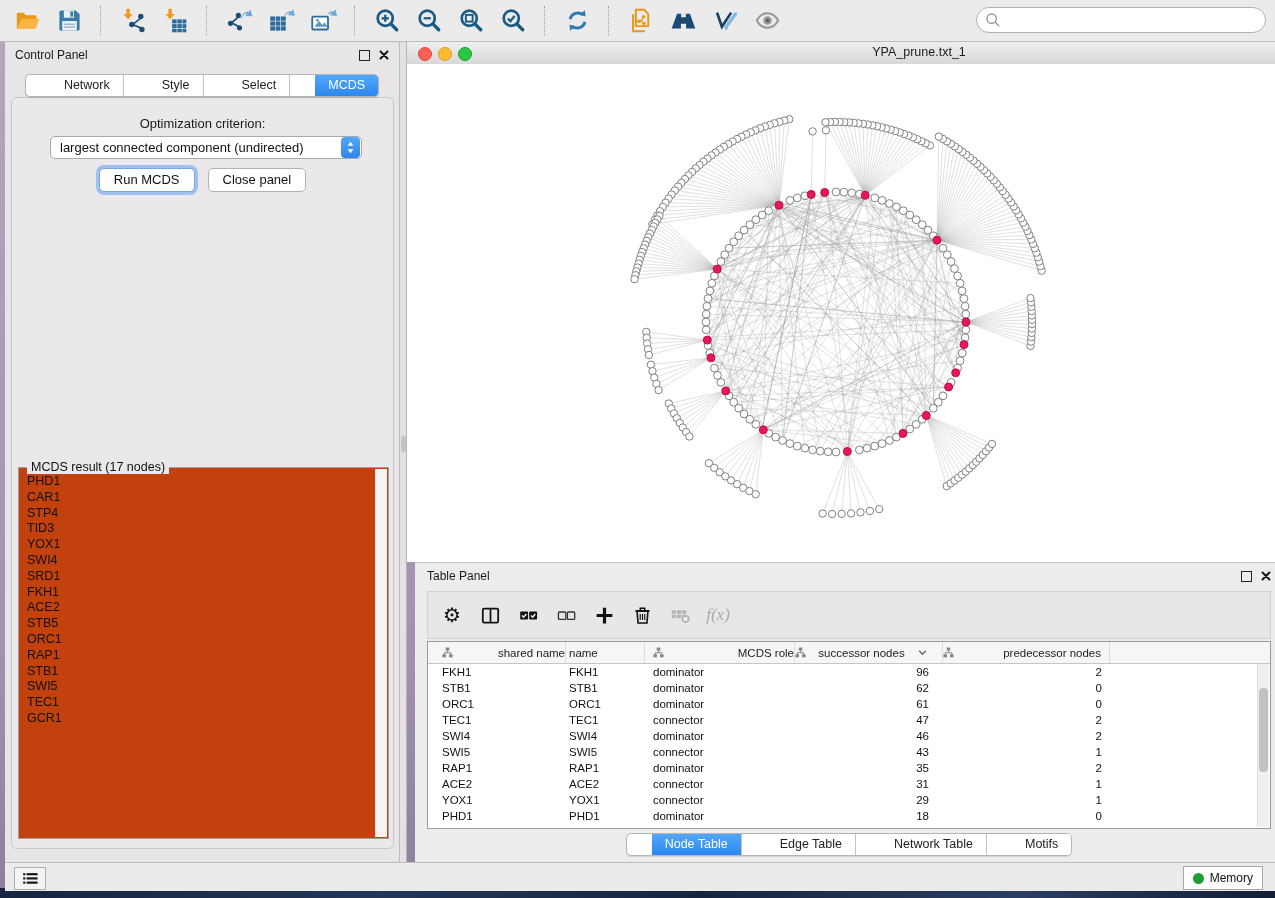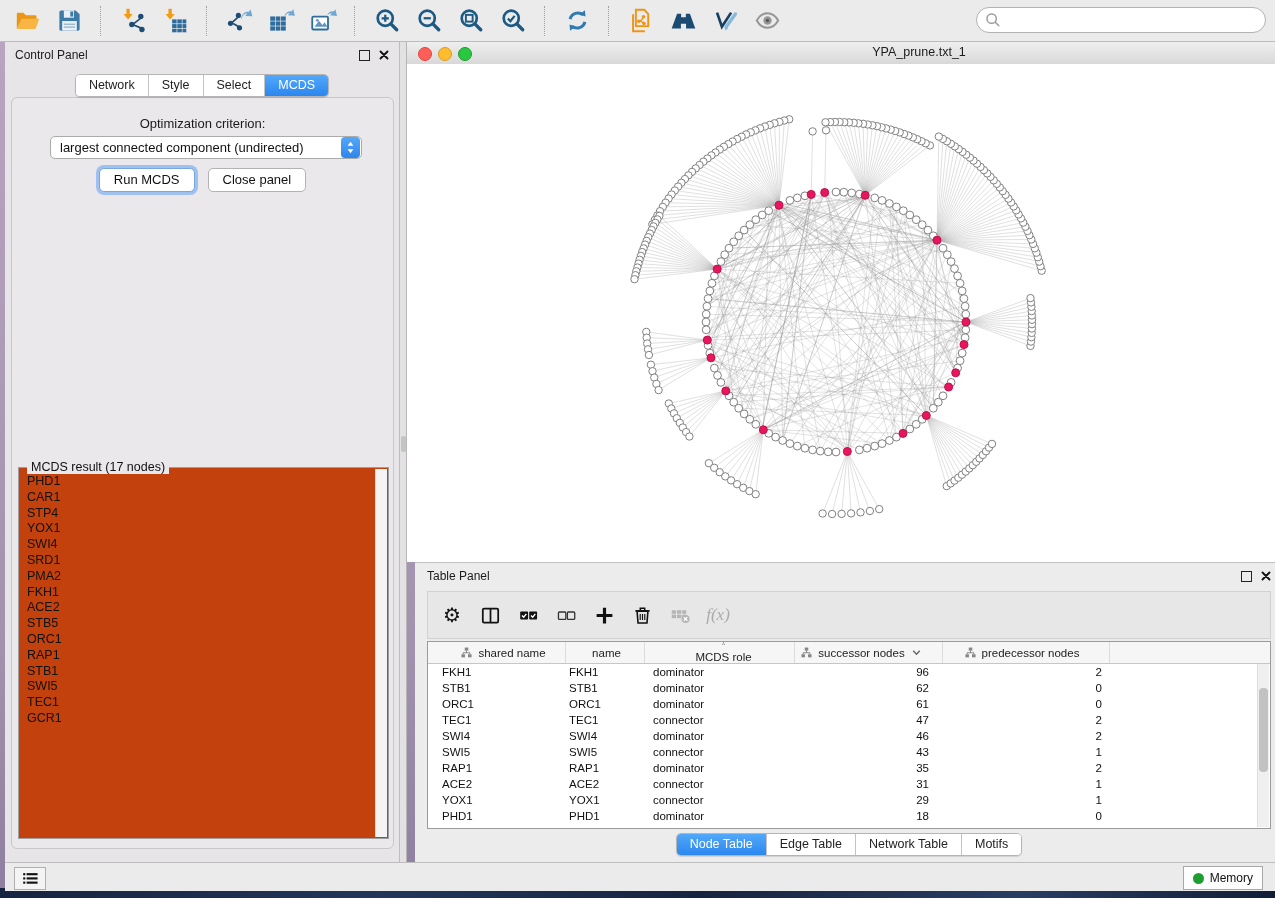--- a/index.html
+++ b/index.html
@@ -19,21 +19,21 @@
   
   #main{position:absolute;left:5px;top:42px;width:1270px;height:820px;}
   
   #control-panel{position:absolute;left:0;top:0;width:395px;height:820px;background:#e7e5e7;box-sizing:border-box;border-right:1px solid #bdbdbd;}
   .panel-head{height:26px;display:flex;align-items:center;padding:0 10px;}
   .panel-title{font-size:12px;color:#1b1b1b;}
   .panel-ctls{margin-left:auto;display:flex;align-items:center;gap:9px;}
   .wfloat{width:9px;height:9px;border:1.6px solid #222;display:inline-block;}
   .wclose svg{width:10px;height:10px;display:block;}
   .seg{display:inline-flex;border:1px solid #b5b5b5;border-radius:5px;overflow:hidden;background:#fff;box-shadow:0 1px 1px rgba(0,0,0,.12);}
-  .seg .tab{padding:3px 13px;font-size:12.5px;color:#222;background:#fff;border-right:1px solid #c3c3c3;cursor:default;line-height:15px;}
+  .seg .tab{padding:3px 13px;font-size:12.5px;color:#222;background:#fff;border-right:1px solid #c3c3c3;cursor:default;line-height:15px;margin-left:25px;}
   .seg .tab:last-child{border-right:none;}
   .seg .tab.sel{background:linear-gradient(#52a8fa,#2b87ef);color:#fff;}
   #cp-tabs-row{display:flex;justify-content:center;margin-top:6px;position:relative;z-index:2;}
   #cp-box{position:absolute;left:6px;top:55px;width:383px;height:752px;background:#eae8ea;border:1px solid #c9c7c9;border-radius:6px;box-sizing:border-box;}
   #opt-label{text-align:center;font-size:13px;color:#1a1a1a;margin-top:18px;}
   #opt-select{position:absolute;left:38px;top:38px;width:312px;height:23px;background:#fff;border:1px solid #ababab;border-radius:5px;display:flex;align-items:center;box-sizing:border-box;}
   #opt-select .val{font-size:13px;color:#111;padding-left:9px;flex:1;white-space:nowrap;}
   #opt-stepper{width:19px;height:21px;border-radius:4px;background:linear-gradient(#54a7f7,#2e86ec);margin-right:1px;display:flex;align-items:center;justify-content:center;}
   #opt-stepper svg{width:9px;height:15px;}
   #cp-buttons{position:absolute;left:0;top:70px;width:100%;display:flex;justify-content:center;gap:13px;}
@@ -60,28 +60,28 @@
   
   #table-panel{position:absolute;left:8px;top:520px;width:868px;height:300px;background:#ececec;border-top:1px solid #c2c2c2;box-sizing:border-box;}
   #tp-head{height:26px;display:flex;align-items:center;padding:0 12px;}
   #tp-toolbar{position:absolute;left:12px;top:28px;width:844px;height:48px;background:#e7e7e7;border:1px solid #d2d2d2;box-sizing:border-box;display:flex;align-items:center;padding-left:8px;gap:6px;}
   .tpbtn{width:32px;height:32px;border:none;background:transparent;display:flex;align-items:center;justify-content:center;padding:0;}
   .tpbtn svg{width:21px;height:21px;}
   .tpbtn .uni{font-size:20px;color:#141414;line-height:20px;}
   .tpbtn .fx{font-family:"Liberation Serif",serif;font-style:italic;font-size:17px;color:#ababab;}
   #tbl{position:absolute;left:12px;top:78px;width:844px;height:188px;background:#fff;border:1px solid #9a9a9a;box-sizing:border-box;overflow:hidden;}
   #thead{display:flex;height:21px;border-bottom:1px solid #c6c6c6;background:#f6f6f6;}
-  .hcell{display:flex;align-items:center;justify-content:center;gap:6px;font-size:11.5px;color:#222;border-right:1px solid #dcdcdc;box-sizing:border-box;}
+  .hcell{display:flex;align-items:center;justify-content:space-between;gap:6px;font-size:11.5px;color:#222;border-right:1px solid #dcdcdc;box-sizing:border-box;}
   .hcell .treeic{width:11px;height:11px;}
   .hcell .sortic{width:11px;height:11px;}
   #tbody .trow{display:flex;height:16px;align-items:center;}
   .tcell{font-size:11.5px;color:#111;box-sizing:border-box;white-space:nowrap;overflow:hidden;}
   .c0{width:138px;padding-left:14px;}
   .c1{width:79px;padding-left:3px;}
-  .c2{width:150px;padding-left:8px;flex-direction:column;}
+  .c2{width:150px;padding-left:8px;}
   .c3{width:148px;text-align:right;padding-right:14px;}
   .c4{width:167px;text-align:right;padding-right:8px;}
   #tbl-scroll{position:absolute;right:1px;top:22px;bottom:1px;width:11px;background:#f0f0f0;border-left:1px solid #ddd;}
   #tbl-thumb{position:absolute;left:1px;right:1px;top:24px;height:84px;background:#c2c2c2;border-radius:4px;}
   #tp-tabs-row{position:absolute;left:0;top:270px;width:100%;display:flex;justify-content:center;}
   
   #status-bar{position:absolute;left:5px;top:862px;width:1270px;height:29px;background:#ebebeb;border-top:1px solid #bdbdbd;box-sizing:border-box;}
   #list-btn{position:absolute;left:9px;top:4px;width:30px;height:21px;background:#f4f4f4;border:1px solid #b0b0b0;display:flex;align-items:center;justify-content:center;}
   #list-btn svg{width:17px;height:13px;}
   #memory-btn{position:absolute;right:12px;top:3px;height:22px;background:#fdfdfd;border:1px solid #a8a8a8;display:flex;align-items:center;gap:6px;padding:0 9px;font-size:12px;color:#111;}
@@ -291,24 +291,24 @@
         <div id="cp-buttons">
           <button class="btn focused">Run MCDS</button>
           <button class="btn">Close panel</button>
         </div>
         <div id="mcds-fieldset">
           <span id="mcds-legend">MCDS result (17 nodes)</span>
           <div id="mcds-list">
               <div class="li">PHD1</div>
               <div class="li">CAR1</div>
               <div class="li">STP4</div>
+              <div class="li">TID3</div>
               <div class="li">YOX1</div>
               <div class="li">SWI4</div>
               <div class="li">SRD1</div>
-              <div class="li">PMA2</div>
               <div class="li">FKH1</div>
               <div class="li">ACE2</div>
               <div class="li">STB5</div>
               <div class="li">ORC1</div>
               <div class="li">RAP1</div>
               <div class="li">STB1</div>
               <div class="li">SWI5</div>
               <div class="li">TEC1</div>
               <div class="li">GCR1</div>
             </div>

